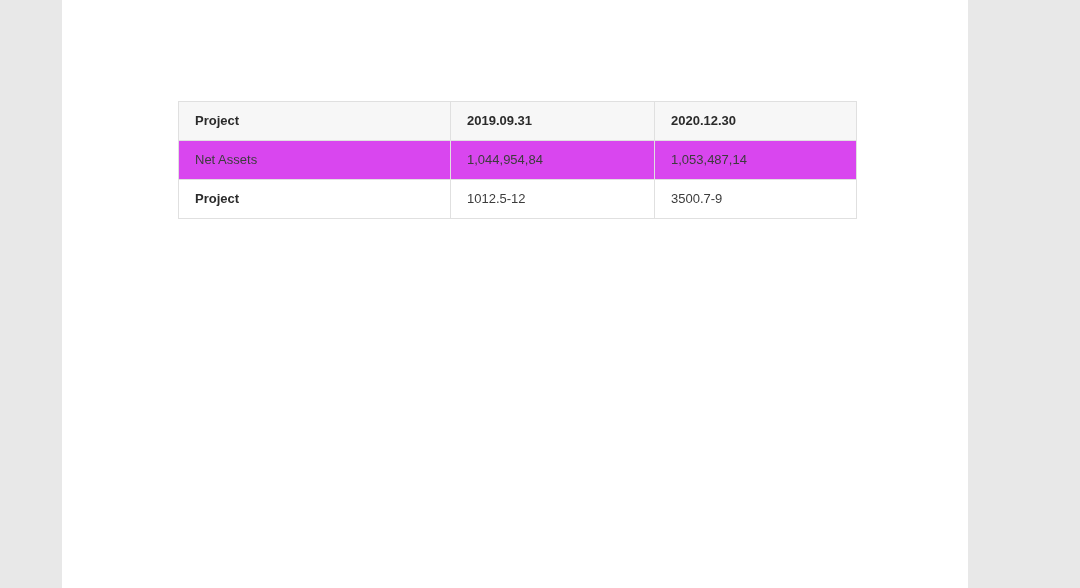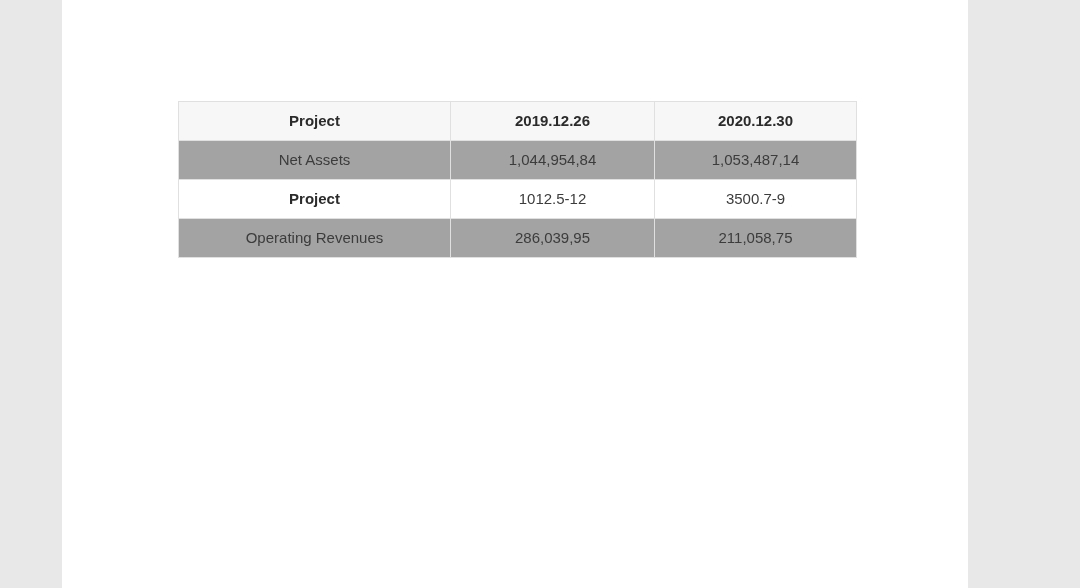--- a/index.html
+++ b/index.html
@@ -33,74 +33,69 @@
     width: 678px;
     table-layout: fixed;
     background: #ffffff;
   }
   table.fin-table col.c1 { width: 272px; }
   table.fin-table col.c2 { width: 204px; }
   table.fin-table col.c3 { width: 202px; }
   table.fin-table th,
   table.fin-table td {
     border: 1px solid #e0e0e0;
-    padding: 0 24px;
+    padding: 0 16px;
     height: 38px;
-    text-align: center;
-    font-size: 15px;
+    text-align: left;
+    font-size: 13px;
     color: #3c3c3c;
     font-weight: normal;
     vertical-align: middle;
     line-height: 38px;
     white-space: nowrap;
     overflow: hidden;
   }
   table.fin-table thead th {
     background: #f7f7f7;
     font-weight: bold;
     color: #2b2b2b;
   }
   table.fin-table tbody tr.shaded td {
-    background: #a3a3a3;
+    background: #d946ef;
   }
   table.fin-table tbody tr td.rowhead-bold {
     font-weight: bold;
     color: #2b2b2b;
   }
 </style>
 </head>
 <body>
 
 <div class="page-sheet">
   <div class="table-wrap">
     <table class="fin-table">
       <colgroup>
         <col class="c1">
         <col class="c2">
         <col class="c3">
       </colgroup>
       <thead>
         <tr>
           <th>Project</th>
-          <th>2019.12.26</th>
+          <th>2019.09.31</th>
           <th>2020.12.30</th>
         </tr>
       </thead>
       <tbody>
         <tr class="shaded">
           <td>Net Assets</td>
           <td>1,044,954,84</td>
           <td>1,053,487,14</td>
         </tr>
         <tr>
           <td class="rowhead-bold">Project</td>
           <td>1012.5-12</td>
           <td>3500.7-9</td>
         </tr>
-        <tr class="shaded">
-          <td>Operating Revenues</td>
-          <td>286,039,95</td>
-          <td>211,058,75</td>
-        </tr>
       </tbody>
     </table>
   </div>
 </div>
 
 </body></html>

